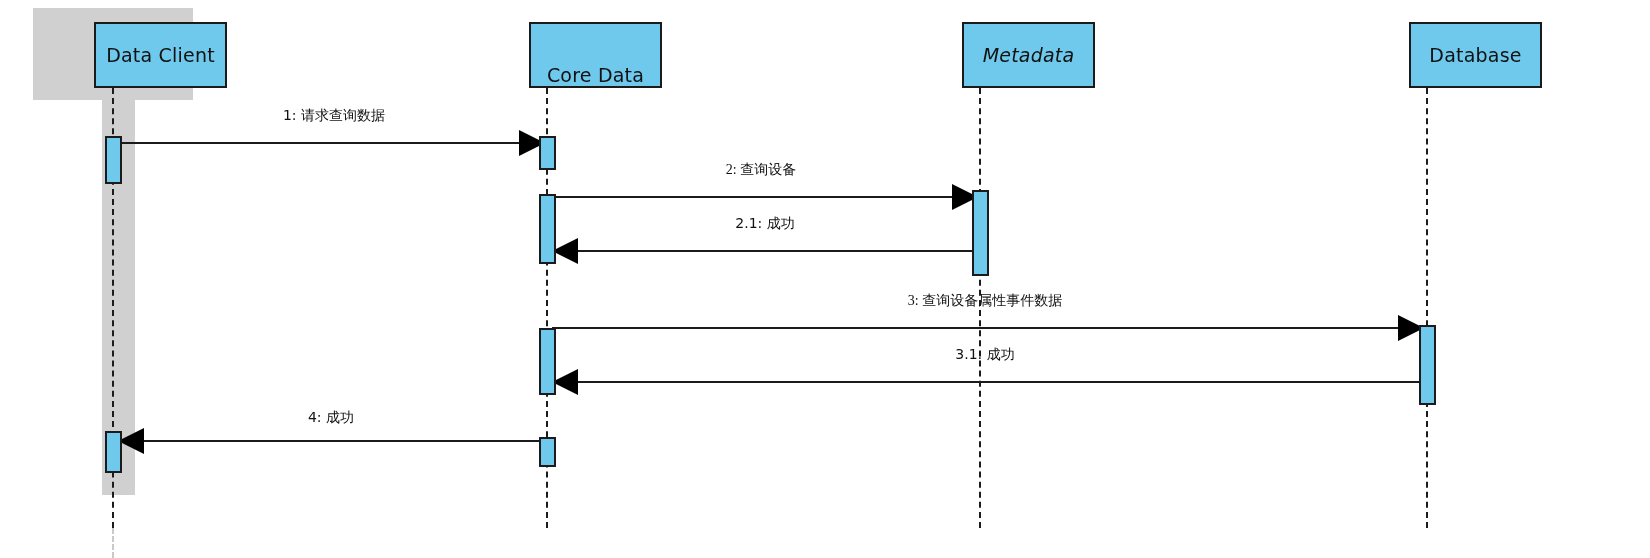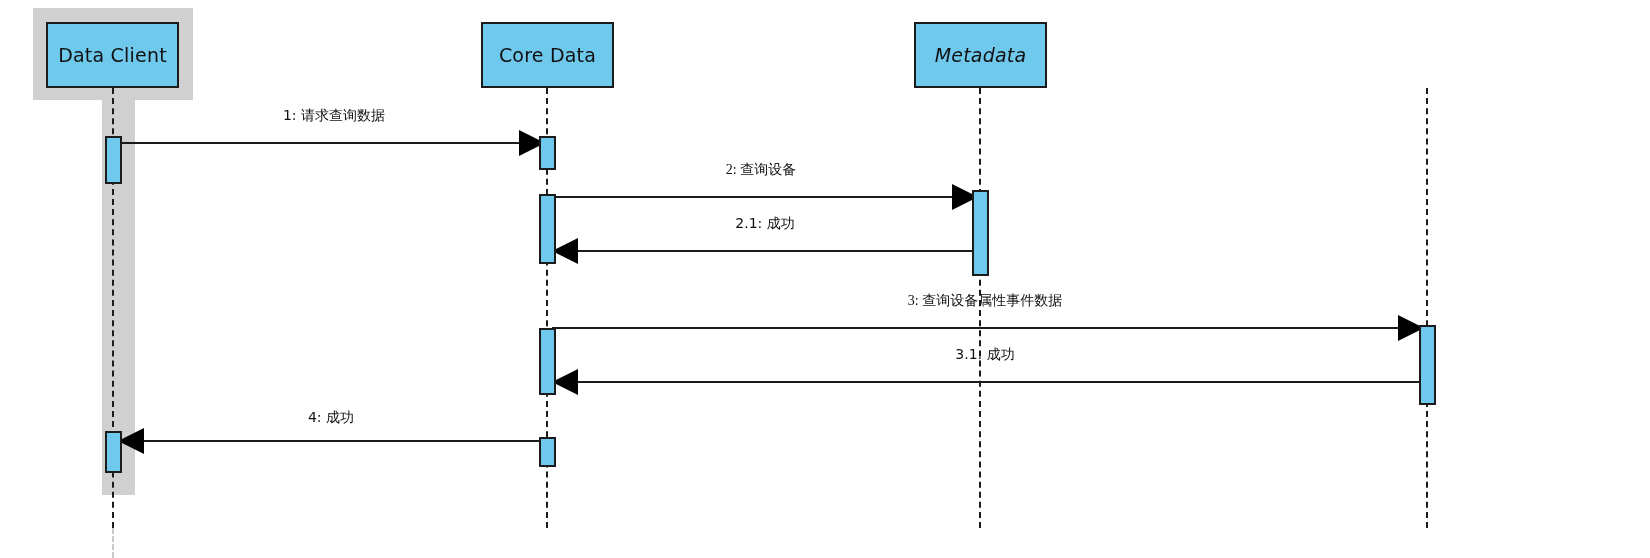--- a/index.html
+++ b/index.html
@@ -27,20 +27,21 @@
     position: absolute;
     background: #6fc9ec;
     border: 2px solid #1b1b1b;
     box-sizing: border-box;
     display: flex;
     align-items: center;
     justify-content: center;
     color: #111111;
     font-size: 19px;
     letter-spacing: 0.2px;
+    margin-left: 48px;
   }
   
   .lifeline {
     position: absolute;
     width: 0;
     border-left: 2px dashed #1b1b1b;
   }
   .lifeline.faded {
     border-left-color: #c9c9c9;
   }
@@ -114,19 +115,22 @@
     <div class="activation" style="left: 105px; top: 431px; width: 17px; height: 42px; background: rgb(111, 201, 236); border-color: rgb(27, 27, 27);"></div>
     <div class="activation" style="left: 539px; top: 136px; width: 17px; height: 34px; background: rgb(111, 201, 236); border-color: rgb(27, 27, 27);"></div>
     <div class="activation" style="left: 539px; top: 194px; width: 17px; height: 70px; background: rgb(111, 201, 236); border-color: rgb(27, 27, 27);"></div>
     <div class="activation" style="left: 539px; top: 328px; width: 17px; height: 67px; background: rgb(111, 201, 236); border-color: rgb(27, 27, 27);"></div>
     <div class="activation" style="left: 539px; top: 437px; width: 17px; height: 30px; background: rgb(111, 201, 236); border-color: rgb(27, 27, 27);"></div>
     <div class="activation" style="left: 972px; top: 190px; width: 17px; height: 86px; background: rgb(111, 201, 236); border-color: rgb(27, 27, 27);"></div>
     <div class="activation" style="left: 1419px; top: 325px; width: 17px; height: 80px; background: rgb(111, 201, 236); border-color: rgb(27, 27, 27);"></div>
     <div class="participant" style="left: 46px; top: 22px; width: 133px; height: 66px; background: rgb(111, 201, 236); border-color: rgb(27, 27, 27);">
       <span>Data Client</span>
     </div>
-    <div class="participant" style="left: 481px; top: 22px; width: 133px; height: 66px; background: rgb(111, 201, 236); border-color: rgb(27, 27, 27);">
+    <div class="participant" style="left: 481px; top: 22px; width: 133px; height: 66px; background: rgb(111, 201, 236); border-color: rgb(27, 27, 27); align-items: flex-end;">
       <span>Core Data</span>
     </div>
     <div class="participant" style="left: 914px; top: 22px; width: 133px; height: 66px; background: rgb(111, 201, 236); border-color: rgb(27, 27, 27); font-style: italic;">
       <span>Metadata</span>
     </div>
+    <div class="participant" style="left: 1361px; top: 22px; width: 133px; height: 66px; background: rgb(111, 201, 236); border-color: rgb(27, 27, 27);">
+      <span>Database</span>
+    </div>
   </div>
 
 </body></html>

